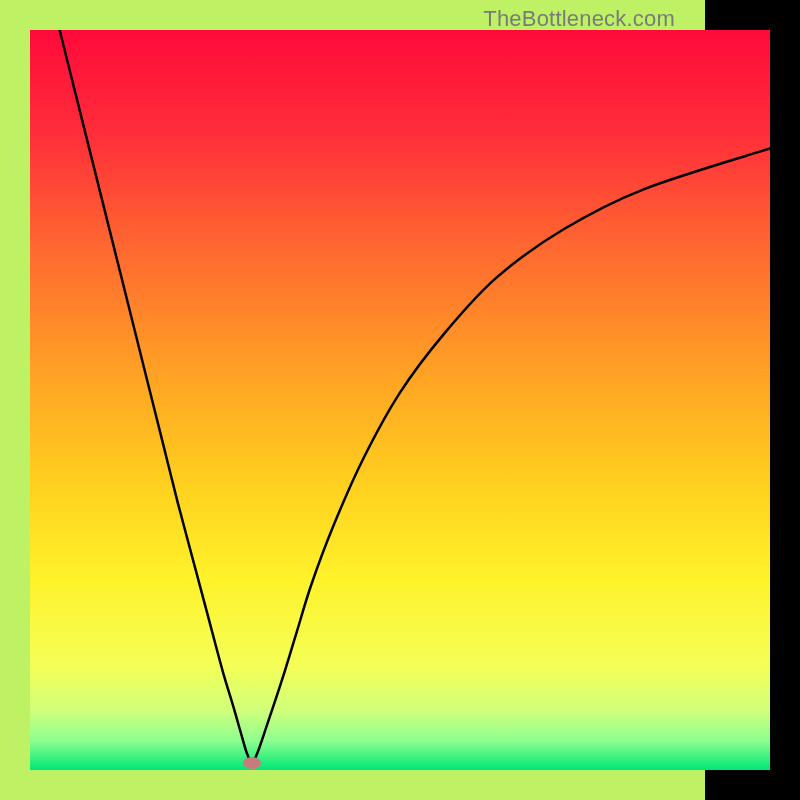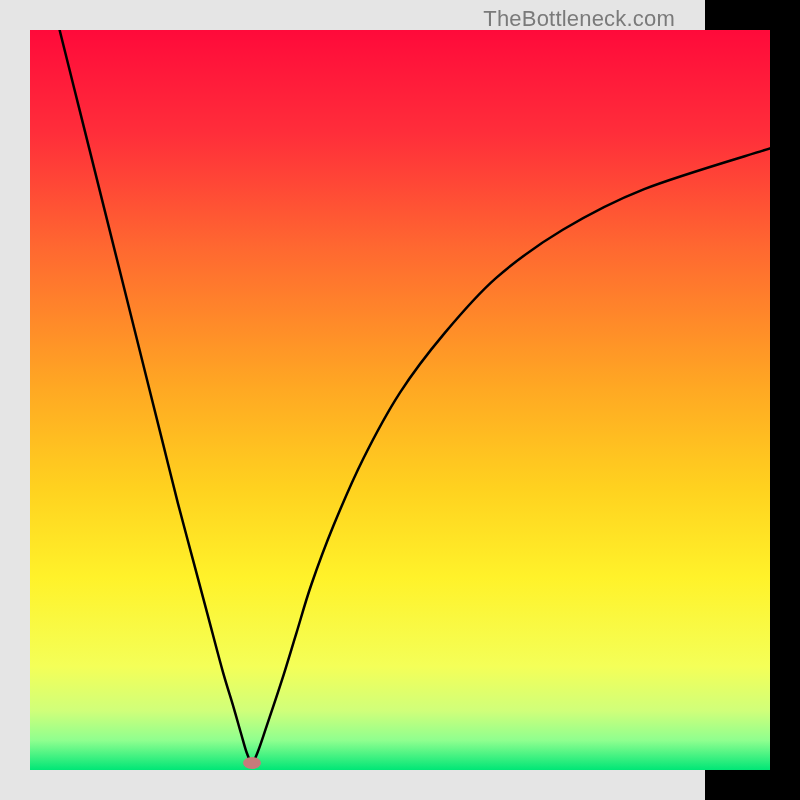--- a/index.html
+++ b/index.html
@@ -10,21 +10,21 @@
     overflow: hidden;
     background: #000;
     font-family: Arial, Helvetica, sans-serif;
   }
   .frame {
     position: absolute;
     top: 0;
     left: 0;
     width: 705px;
     height: 800px;
-    background: #e5e5e5;
+    background: #bef264;
   }
   .plot-area {
     position: absolute;
     top: 30px;
     left: 30px;
     width: 740px;
     height: 740px;
     overflow: hidden;
   }
   .gradient {

